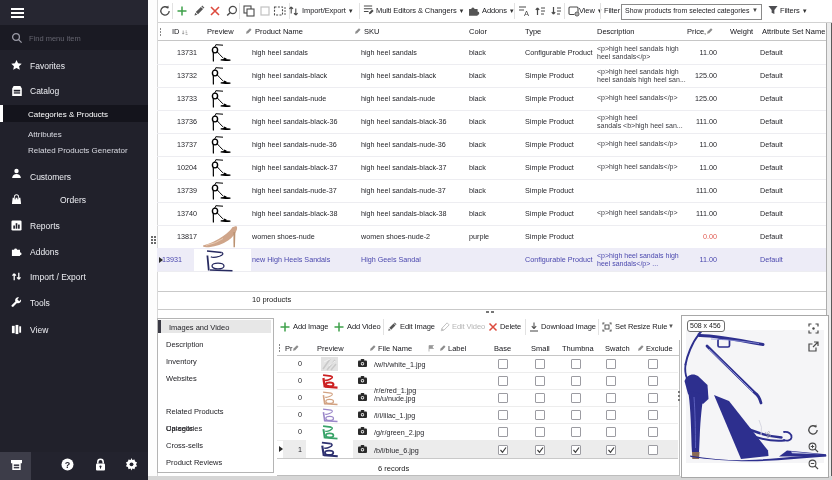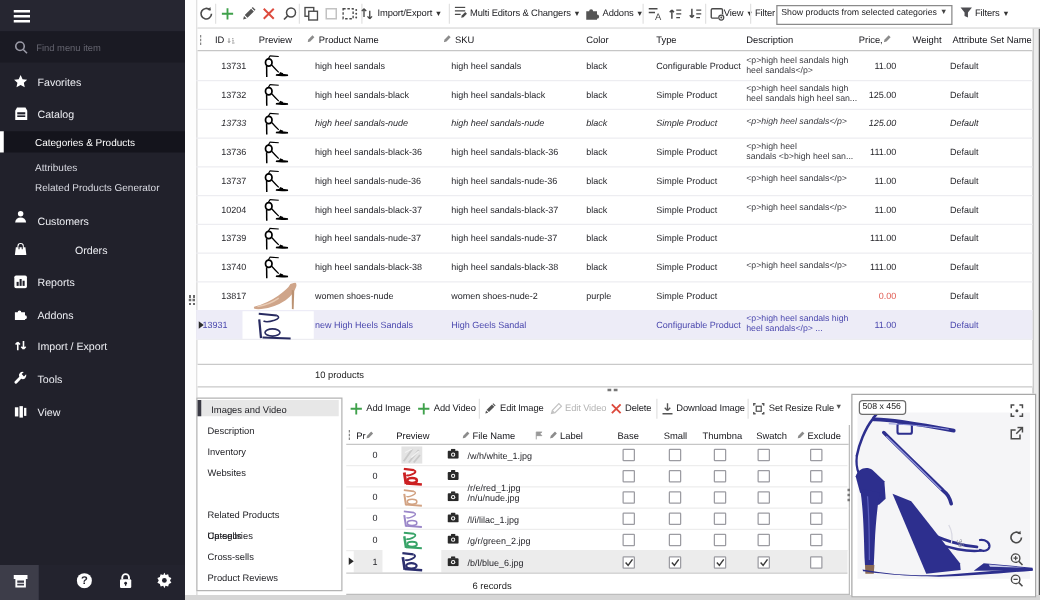--- a/index.html
+++ b/index.html
@@ -289,21 +289,21 @@
     </svg>
  <div class="c" style="left:5px;width:35px;text-align:right;">13732</div>
  <div class="c" style="left:95px;">high heel sandals-black</div>
  <div class="c" style="left:204px;">high heel sandals-black</div>
  <div class="c" style="left:312px;">black</div>
  <div class="c" style="left:368px;">Simple Product</div>
  <div class="desc">&lt;p&gt;high heel sandals high<br>heel sandals high heel san...</div>
  <div class="c" style="left:523px;width:37px;text-align:right;">125.00</div>
  <div class="c" style="left:603px;">Default</div>
 </div>
-<div class="row" style="top:87px;font-style:italic;">
+<div class="row" style="top:87px;">
  <svg class="ab" style="left:48px;top:2px;" width="26" height="20" viewBox="0 0 26 20">
       <use href="#shoeB"></use>
     </svg>
  <div class="c" style="left:5px;width:35px;text-align:right;">13733</div>
  <div class="c" style="left:95px;">high heel sandals-nude</div>
  <div class="c" style="left:204px;">high heel sandals-nude</div>
  <div class="c" style="left:312px;">black</div>
  <div class="c" style="left:368px;">Simple Product</div>
  <div class="desc" style="top:7px;">&lt;p&gt;high heel sandals&lt;/p&gt;</div>
  <div class="c" style="left:523px;width:37px;text-align:right;">125.00</div>

